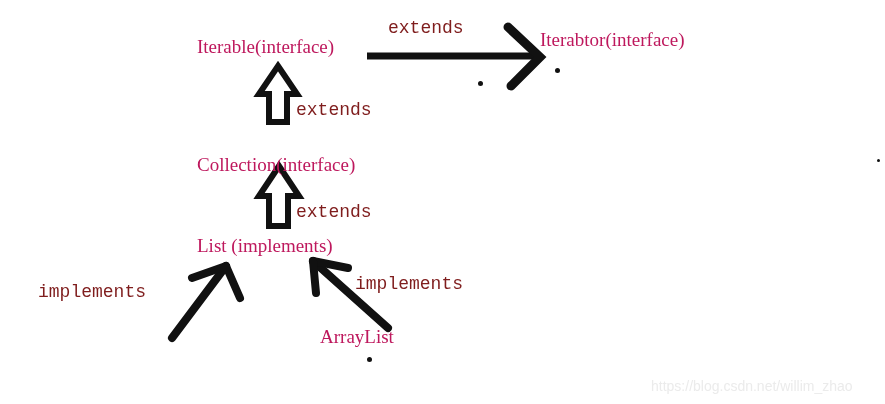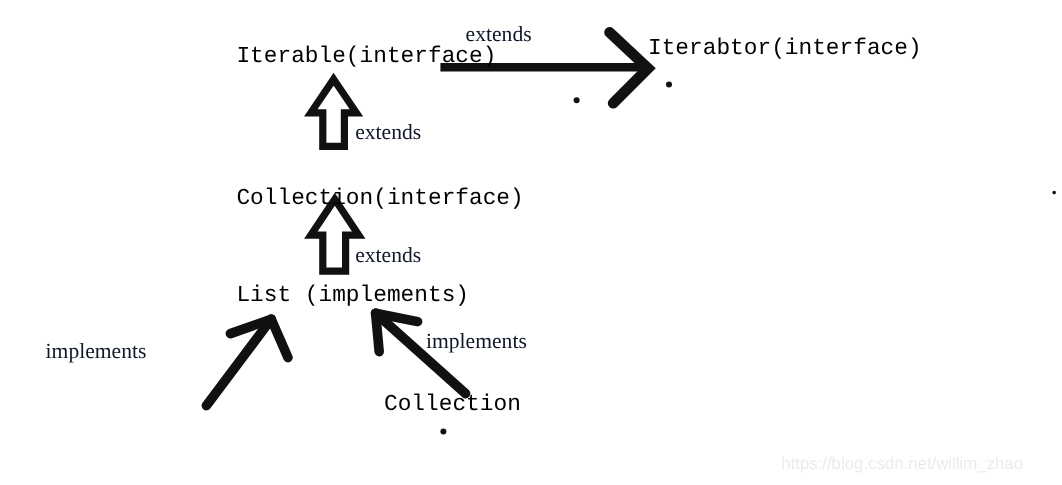--- a/index.html
+++ b/index.html
@@ -10,33 +10,33 @@
   #canvas {
     position: relative;
     width: 885px;
     height: 404px;
     background: #ffffff;
     overflow: hidden;
     font-family: "Liberation Sans", sans-serif;
   }
   .node-label {
     position: absolute;
-    color: #000000;
+    color: #be185d;
     font-size: 19px;
     line-height: 20px;
     white-space: nowrap;
-    font-family: Liberation Mono, monospace;
+    font-family: Liberation Serif, serif;
   }
   .edge-label {
     position: absolute;
-    color: #0f172a;
+    color: #7f1d1d;
     font-size: 18px;
     line-height: 20px;
     white-space: nowrap;
-    font-family: Liberation Serif, serif;
+    font-family: Liberation Mono, monospace;
   }
   .diagram-svg {
     position: absolute;
     left: 0;
     top: 0;
     width: 885px;
     height: 404px;
   }
   .watermark {
     position: absolute;
@@ -101,21 +101,21 @@
 
   <div class="node-label" style="left:197px; top:37px;">Iterable(interface)</div>
 
   <div class="node-label" style="left:540px; top:30px;">Iterabtor(interface)</div>
 
   <div class="node-label" style="left:197px; top:135px;margin-top:20px;">Collection(interface)</div>
 
   <div class="node-label" style="left:197px; top:236px;">List (implements)</div>
 
 
-  <div class="node-label" style="left:320px; top:327px;">Collection</div>
+  <div class="node-label" style="left:320px; top:327px;">ArrayList</div>
 
   <div class="edge-label" style="left:388px; top:18px;">extends</div>
 
   <div class="edge-label" style="left:296px; top:100px;">extends</div>
 
   <div class="edge-label" style="left:296px; top:202px;">extends</div>
 
   <div class="edge-label" style="left:38px; top:282px;">implements</div>
 
   <div class="edge-label" style="left:355px; top:274px;">implements</div>

